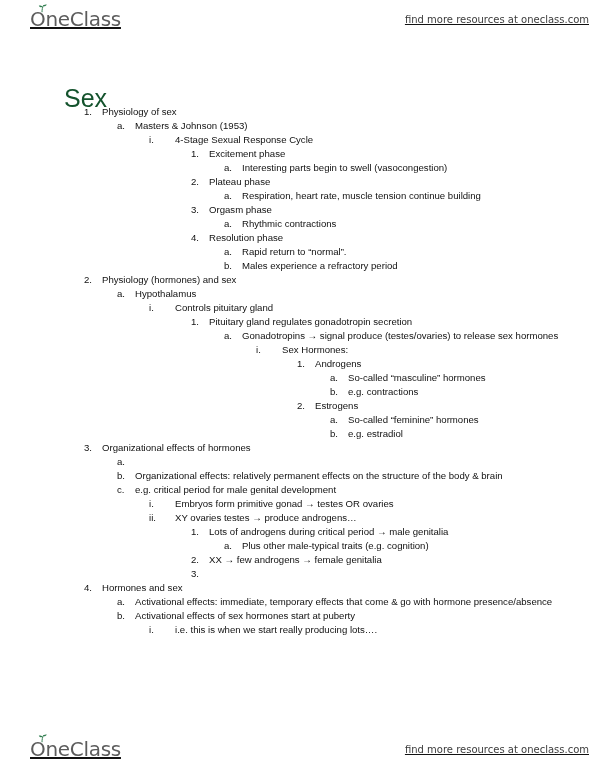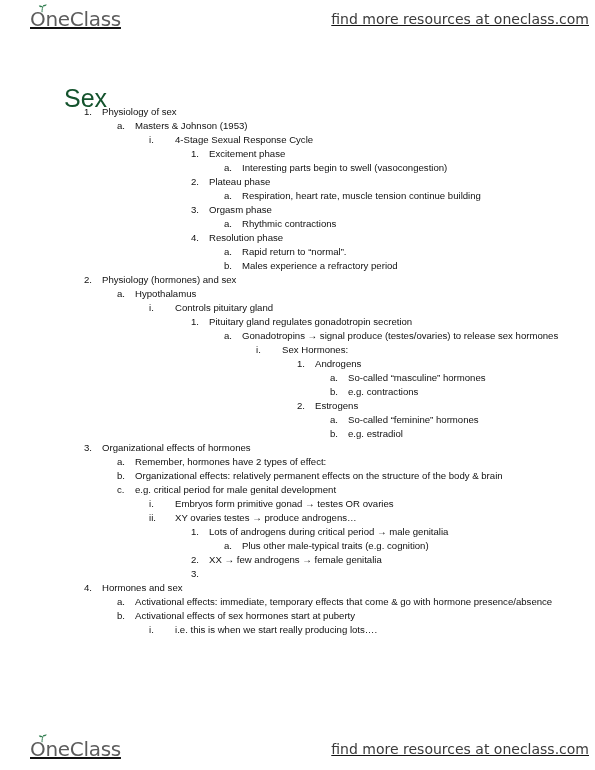--- a/index.html
+++ b/index.html
@@ -50,21 +50,21 @@
     position: absolute;
     left: 7px;
     top: -5px;
     width: 10px;
     height: 9px;
   }
 
   .resources-note {
     margin-left: auto;
     font-family: "DejaVu Sans", sans-serif;
-    font-size: 14px;
+    font-size: 10px;
     color: #3b3b3b;
     white-space: nowrap;
   }
 
   
   .doc {
     position: absolute;
     left: 0;
     top: 0;
     width: 595px;
@@ -159,21 +159,21 @@
       <div class="ol-line lvl4"><span class="marker">1.</span><span class="ol-text">Pituitary gland regulates gonadotropin secretion</span></div>
       <div class="ol-line lvl5"><span class="marker">a.</span><span class="ol-text">Gonadotropins → signal produce (testes/ovaries) to release sex hormones</span></div>
       <div class="ol-line lvl6"><span class="marker">i.</span><span class="ol-text">Sex Hormones:</span></div>
       <div class="ol-line lvl7"><span class="marker">1.</span><span class="ol-text">Androgens</span></div>
       <div class="ol-line lvl8"><span class="marker">a.</span><span class="ol-text">So-called “masculine” hormones</span></div>
       <div class="ol-line lvl8"><span class="marker">b.</span><span class="ol-text">e.g. contractions</span></div>
       <div class="ol-line lvl7"><span class="marker">2.</span><span class="ol-text">Estrogens</span></div>
       <div class="ol-line lvl8"><span class="marker">a.</span><span class="ol-text">So-called “feminine” hormones</span></div>
       <div class="ol-line lvl8"><span class="marker">b.</span><span class="ol-text">e.g. estradiol</span></div>
       <div class="ol-line lvl1"><span class="marker">3.</span><span class="ol-text">Organizational effects of hormones</span></div>
-      <div class="ol-line lvl2"><span class="marker">a.</span><span class="ol-text">Remember, hormones have 2 types of effect:</span></div>
+      <div class="ol-line lvl2"><span class="marker">a.</span></div>
       <div class="ol-line lvl2"><span class="marker">b.</span><span class="ol-text">Organizational effects: relatively permanent effects on the structure of the body &amp; brain</span></div>
       <div class="ol-line lvl2"><span class="marker">c.</span><span class="ol-text">e.g. critical period for male genital development</span></div>
       <div class="ol-line lvl3"><span class="marker">i.</span><span class="ol-text">Embryos form primitive gonad → testes OR ovaries</span></div>
       <div class="ol-line lvl3"><span class="marker">ii.</span><span class="ol-text">XY ovaries testes → produce androgens…</span></div>
       <div class="ol-line lvl4"><span class="marker">1.</span><span class="ol-text">Lots of androgens during critical period → male genitalia</span></div>
       <div class="ol-line lvl5"><span class="marker">a.</span><span class="ol-text">Plus other male-typical traits (e.g. cognition)</span></div>
       <div class="ol-line lvl4"><span class="marker">2.</span><span class="ol-text">XX → few androgens → female genitalia</span></div>
       <div class="ol-line lvl4"><span class="marker">3.</span></div>
       <div class="ol-line lvl1"><span class="marker">4.</span><span class="ol-text">Hormones and sex</span></div>
       <div class="ol-line lvl2"><span class="marker">a.</span><span class="ol-text">Activational effects: immediate, temporary effects that come &amp; go with hormone presence/absence</span></div>

